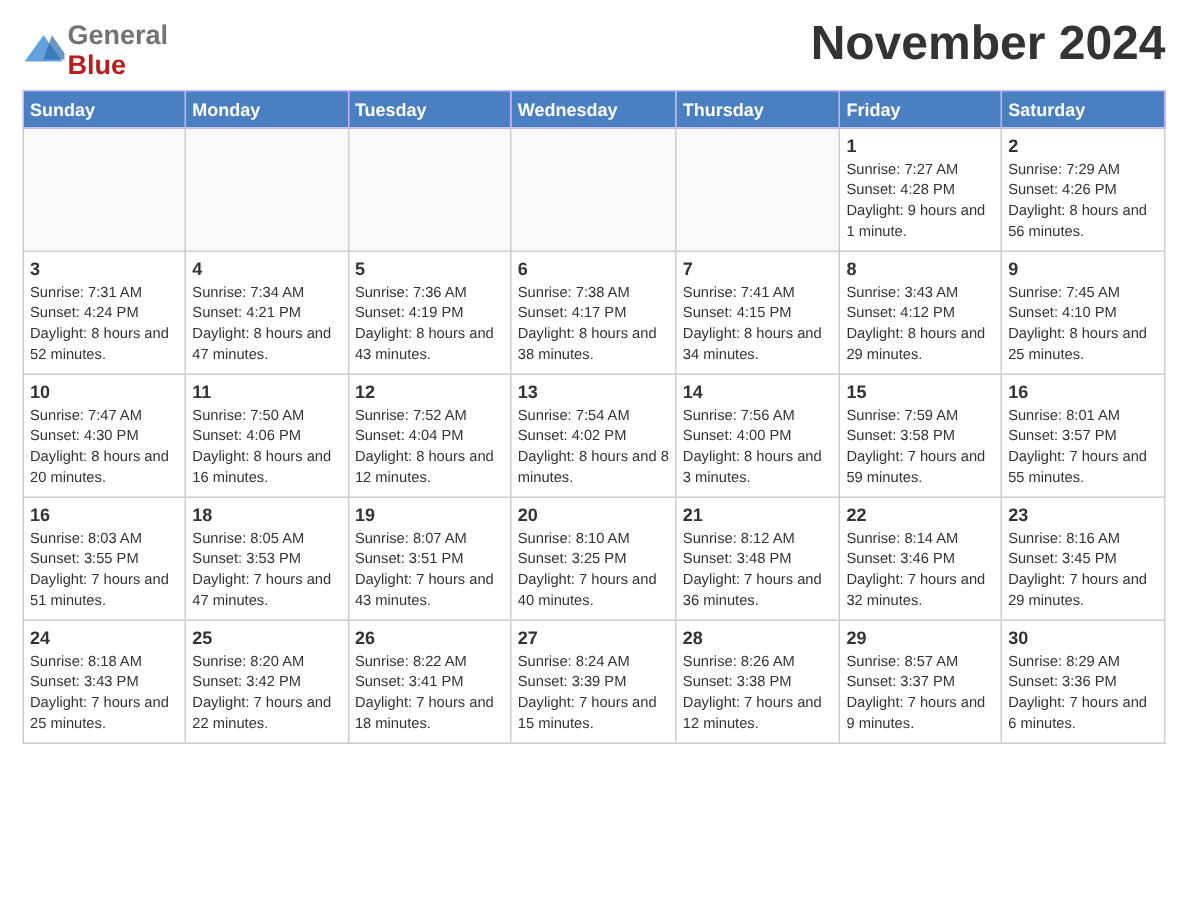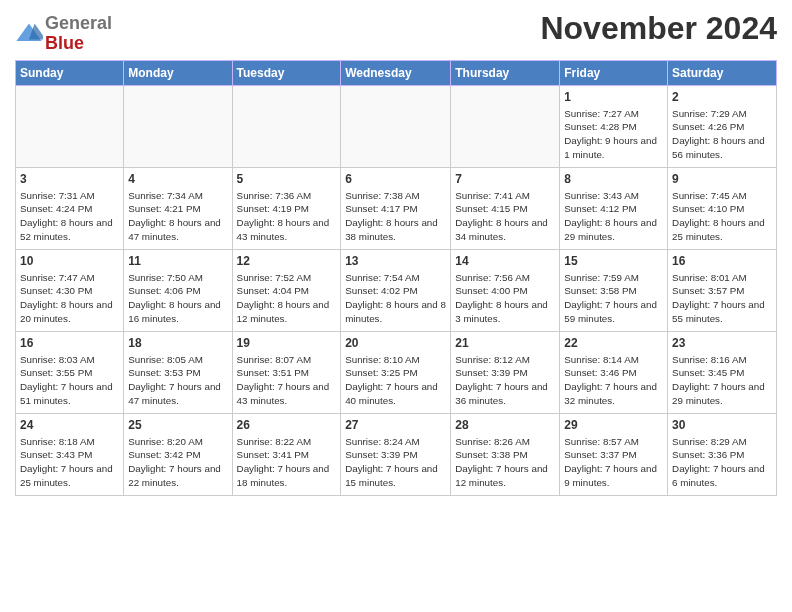--- a/index.html
+++ b/index.html
@@ -275,21 +275,21 @@
           <td>
             <span class="day-number">20</span>
             <div class="day-info">Sunrise: 8:10 AM
 Sunset: 3:25 PM
 Daylight: 7 hours
 and 40 minutes.</div>
           </td>
           <td>
             <span class="day-number">21</span>
             <div class="day-info">Sunrise: 8:12 AM
-Sunset: 3:39 PM
+Sunset: 3:48 PM
 Daylight: 7 hours
 and 36 minutes.</div>
           </td>
           <td>
             <span class="day-number">22</span>
             <div class="day-info">Sunrise: 8:14 AM
 Sunset: 3:46 PM
 Daylight: 7 hours
 and 32 minutes.</div>
           </td>

